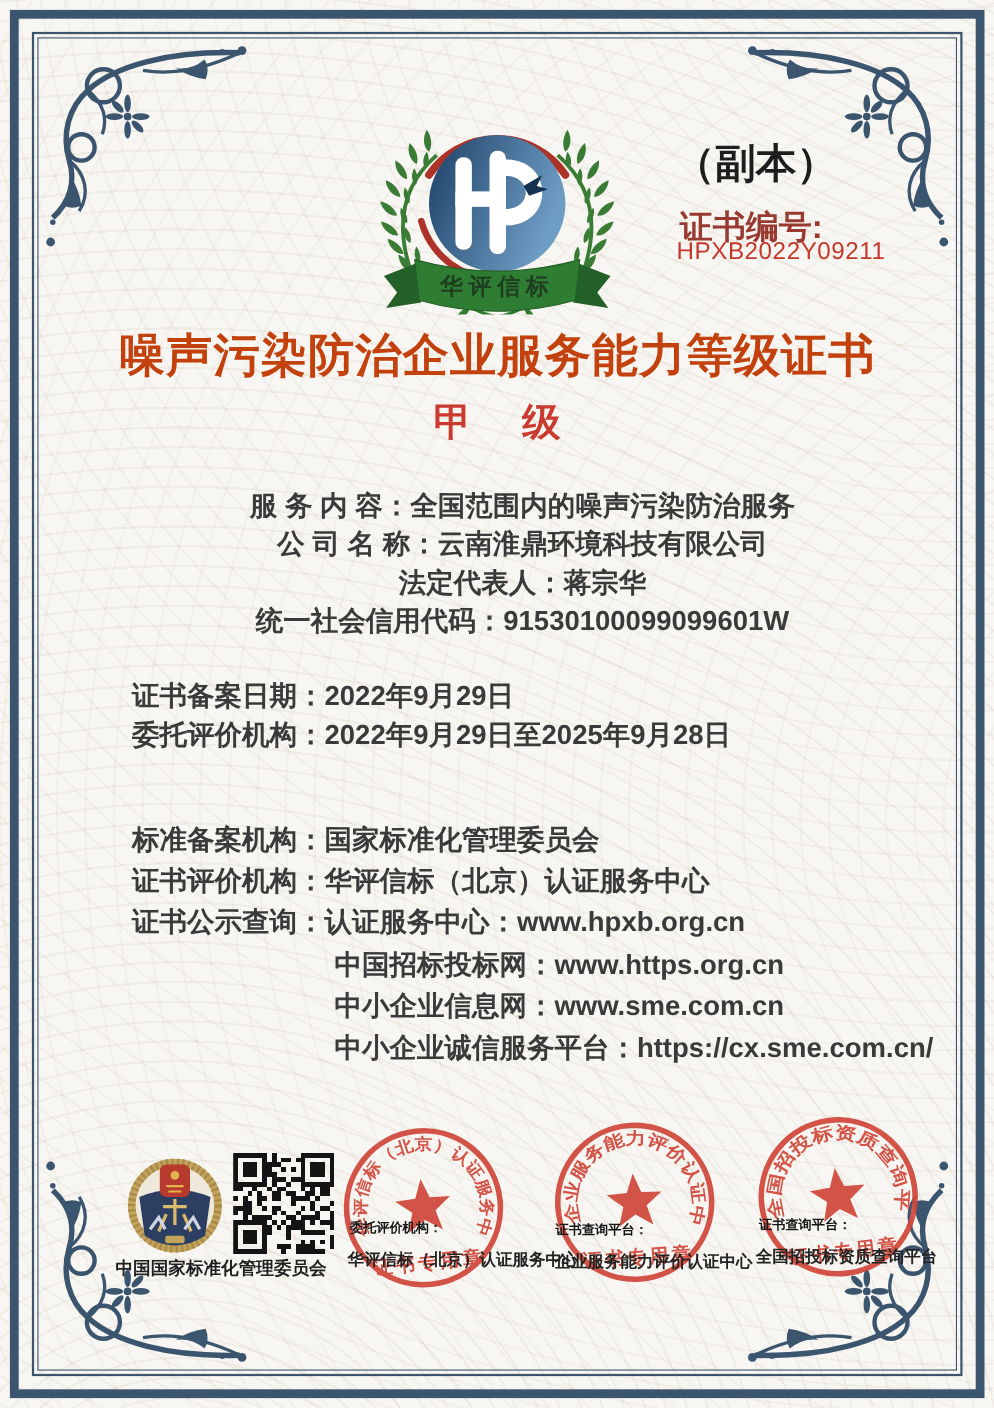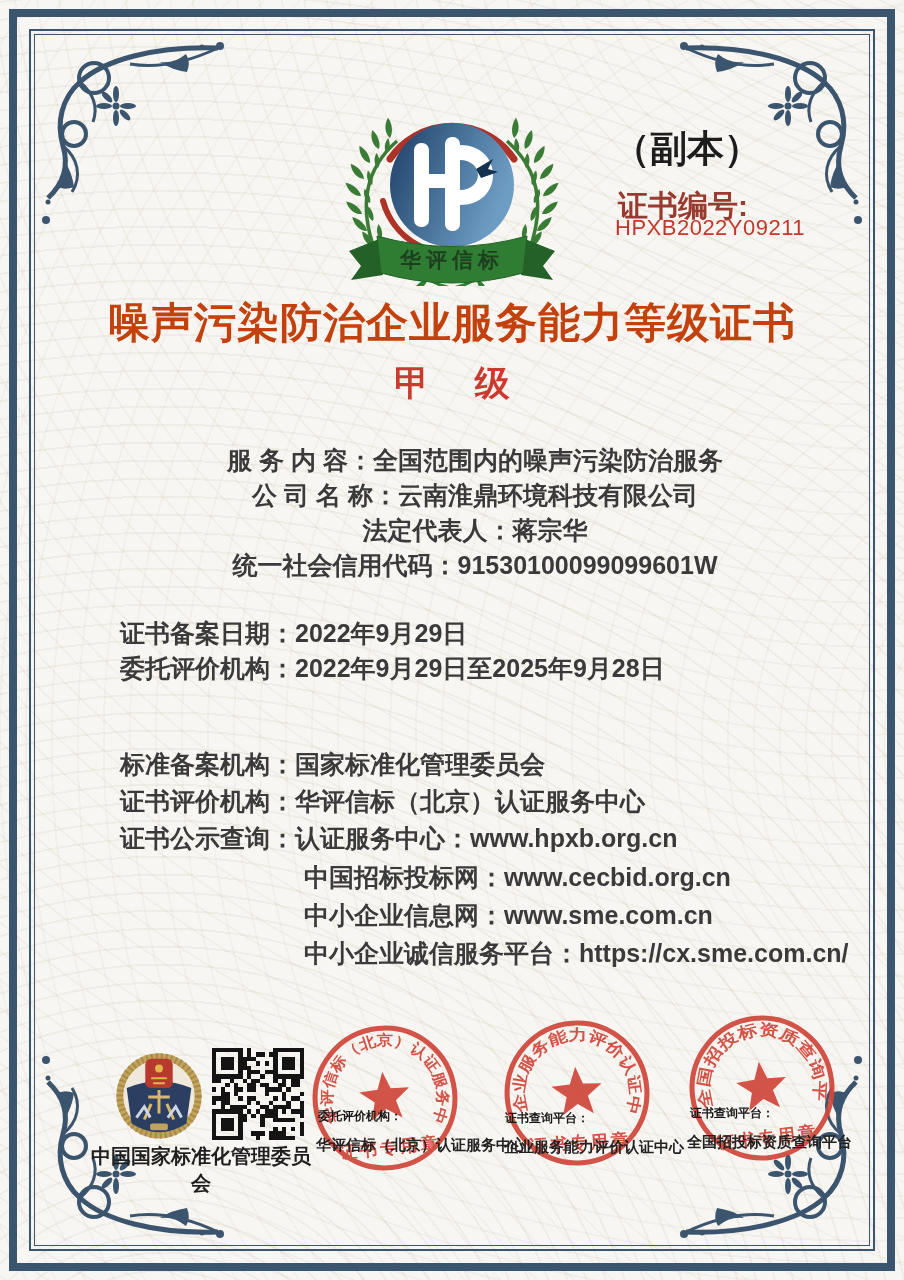--- a/index.html
+++ b/index.html
@@ -33,21 +33,21 @@
   .info-block{left:120px;top:443px;width:710px;font-size:25px;line-height:35px;text-align:center;}
   .date-block{left:120px;top:591px;width:700px;font-size:25px;line-height:35px;margin-top:25px;}
   .agency-block{left:120px;top:746px;width:720px;font-size:25px;line-height:37px;}
   .links-block{left:120px;top:858px;width:740px;font-size:25px;line-height:38px;padding-left:184px;box-sizing:border-box;}
   .hang{padding-left:184px;text-indent:-184px;}
   .hang .val{white-space:pre-line;}
   
   .emblem{left:110px;top:1044px;width:98px;height:100px;z-index:3;}
   .qr{left:212px;top:1048px;width:92px;height:92px;z-index:3;}
   .qr svg{fill:#141414;}
-  .committee-caption{left:88px;top:1143px;width:226px;text-align:center;font-size:20px;
+  .committee-caption{left:88px;top:1143px;width:226px;text-align:center;font-size:16px;
                      font-weight:700;color:#1f1f1f;z-index:3;}
   .seal{width:152px;height:152px;z-index:2;opacity:.93;}
   .seal-1{left:309px;top:1022px;transform:rotate(-6deg);}
   .seal-2{left:501px;top:1017px;transform:rotate(-4deg);}
   .seal-3{left:686px;top:1012px;transform:rotate(-7deg);}
   .seal-label{font-size:12px;font-weight:700;color:#161616;z-index:4;}
   .seal-value{font-size:15px;font-weight:600;color:#222;z-index:4;white-space:nowrap;}
   .lab-1{left:318px;top:1108px;} .val-1{left:316px;top:1136px;}
   .lab-2{left:505px;top:1110px;} .val-2{left:504px;top:1138px;}
   .lab-3{left:690px;top:1105px;} .val-3{left:687px;top:1133px;}
@@ -247,21 +247,21 @@
     <div><span>委托评价机构：</span><span>2022年9月29日至2025年9月28日</span></div>
   </div>
 
   <div class="abs textblock agency-block">
     <div><span>标准备案机构：</span><span>国家标准化管理委员会</span></div>
     <div><span>证书评价机构：</span><span>华评信标（北京）认证服务中心</span></div>
     <div><span>证书公示查询：</span><span>认证服务中心：www.hpxb.org.cn</span></div>
   </div>
 
   <div class="abs textblock links-block">
-    <div>中国招标投标网：www.cecbid.org.cn</div>
+    <div>中国招标投标网：www.https.org.cn</div>
     <div>中小企业信息网：www.sme.com.cn</div>
     <div>中小企业诚信服务平台：https://cx.sme.com.cn/</div>
   </div>
 
   <svg class="abs emblem" viewBox="0 0 100 100">
     <circle cx="50" cy="52" r="40" fill="#efe9db" stroke="#c1a35a" stroke-width="7"></circle>
     <circle cx="50" cy="52" r="40" fill="none" stroke="#a9894a" stroke-width="7" stroke-dasharray="2 3"></circle>
     <path d="M17,44 Q50,30 83,44 L78,80 Q50,98 22,80 Z" fill="#2c3f63"></path>
     <rect x="36" y="14" width="28" height="30" rx="6" fill="#b8392e"></rect>
     <circle cx="50" cy="24" r="4" fill="#e0b54b"></circle>

